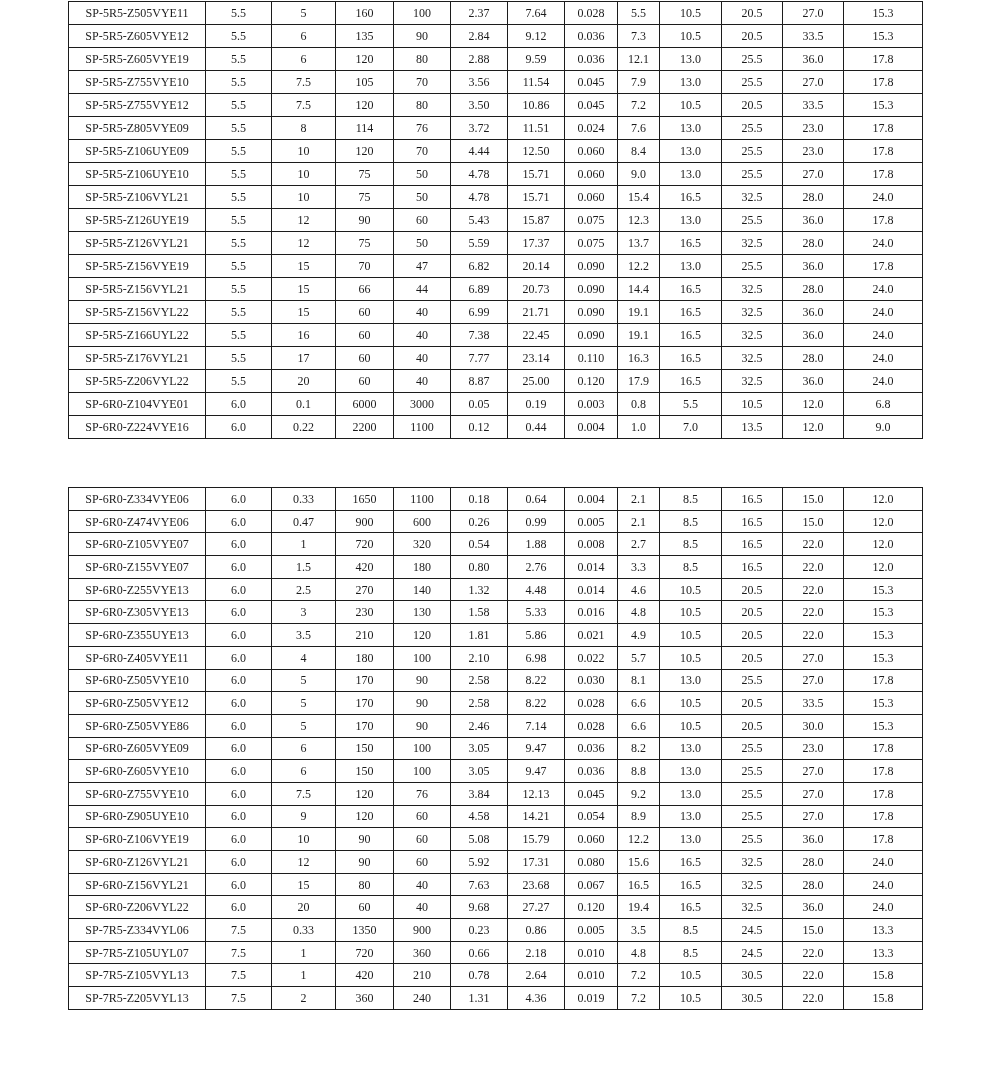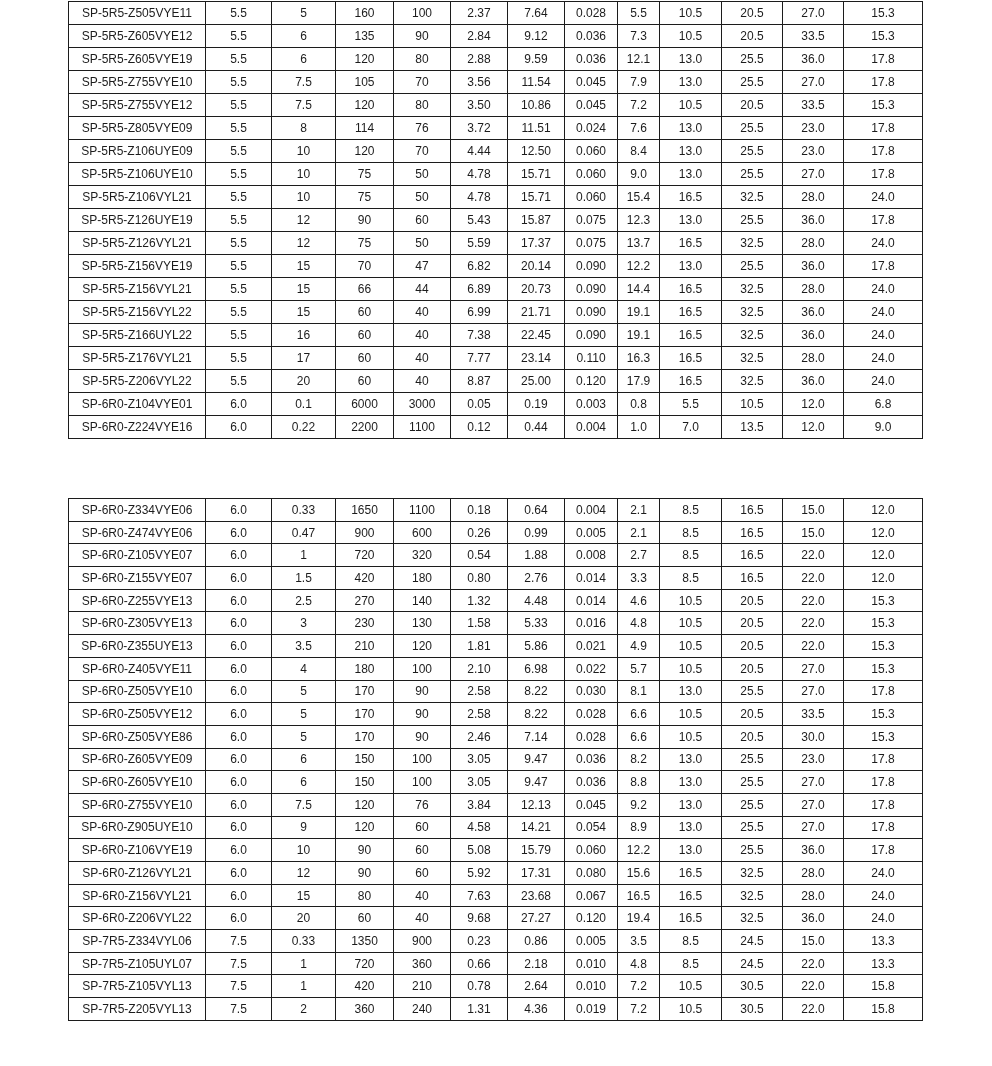--- a/index.html
+++ b/index.html
@@ -6,31 +6,31 @@
     margin: 0;
     padding: 0;
     background: #ffffff;
   }
   .page {
     position: relative;
     width: 992px;
     height: 1066px;
     background: #ffffff;
     overflow: hidden;
-    font-family: Liberation Sans, sans-serif;
+    font-family: Liberation Serif, serif;
   }
   table.spec-table {
     position: absolute;
     left: 68px;
     border-collapse: collapse;
     table-layout: fixed;
     width: 854px;
   }
   table.spec-table.upper { top: 1px; }
-  table.spec-table.lower { top: 498px; }
+  table.spec-table.lower { top: 487px; }
   .spec-table td {
     border: 1px solid #1c1c1c;
     text-align: center;
     vertical-align: middle;
     font-size: 12px;
     color: #1c1c1c;
     padding: 0;
     height: 22px;
     line-height: 1;
     white-space: nowrap;

